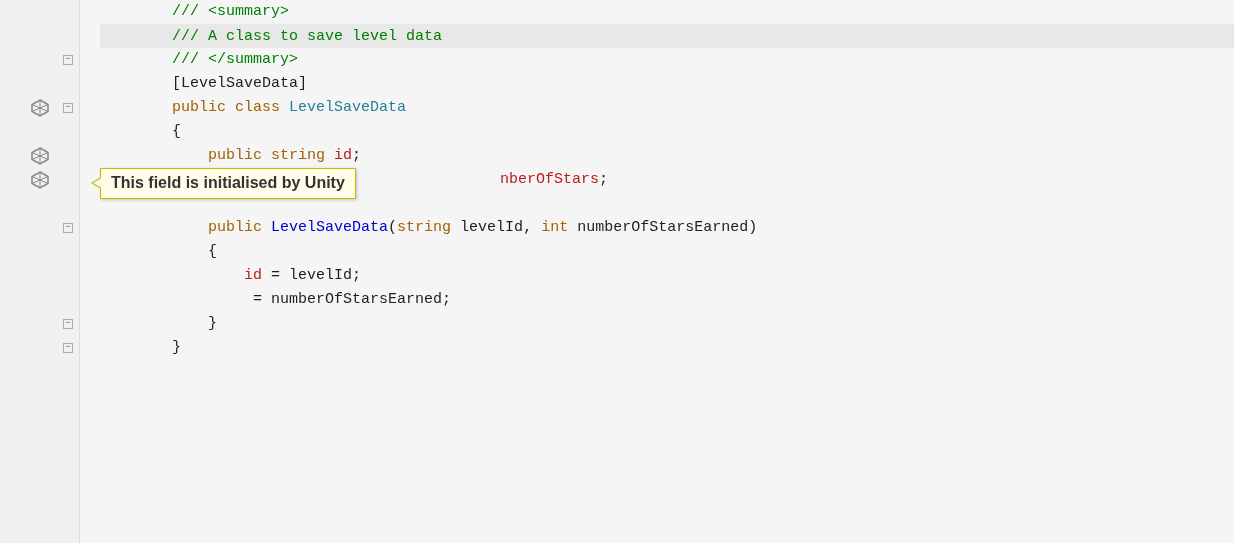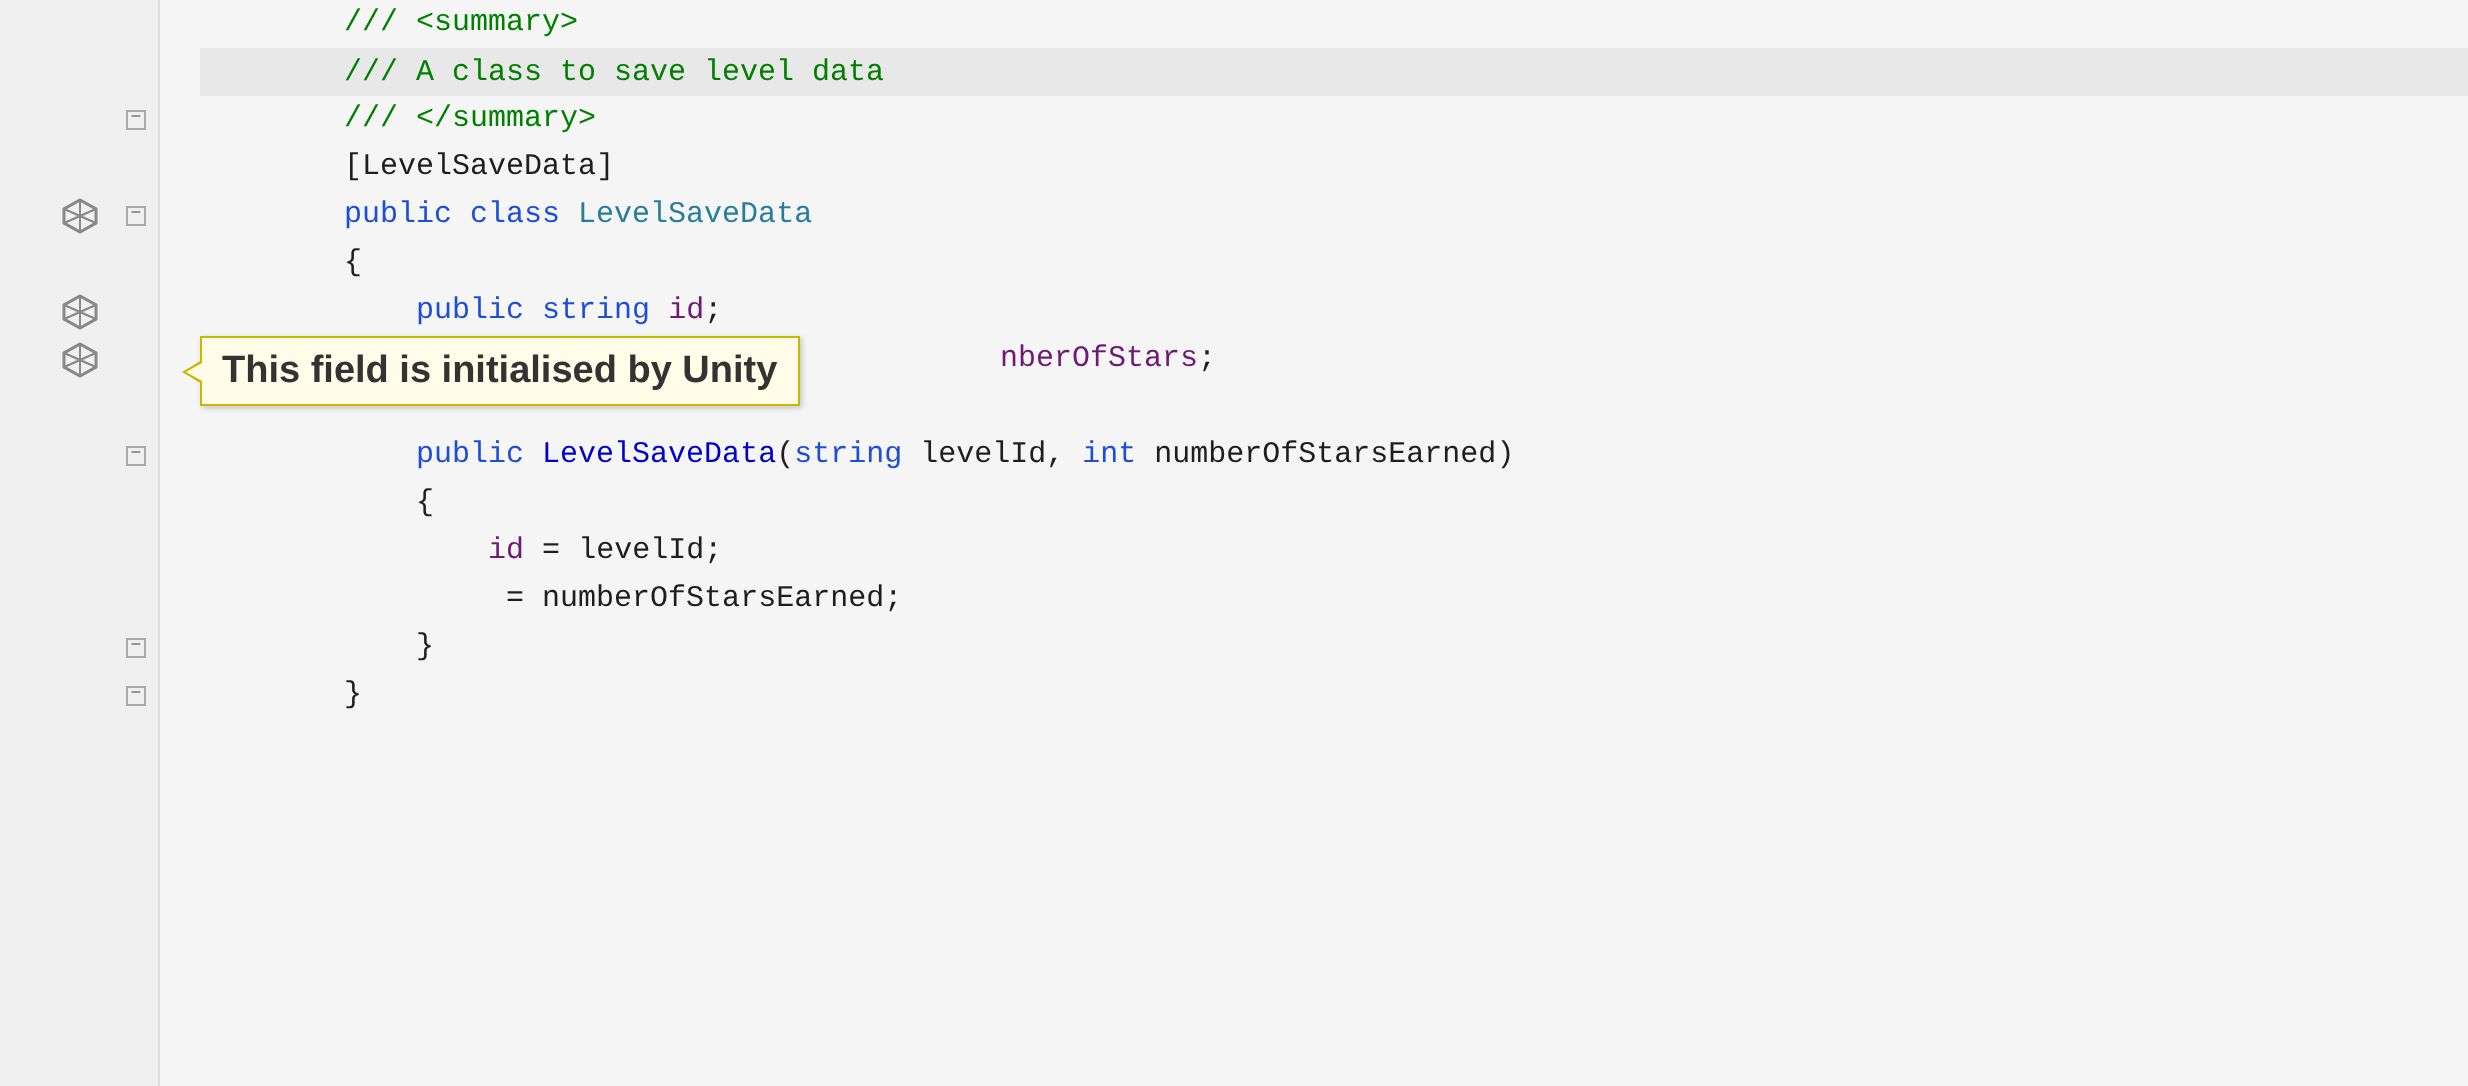--- a/index.html
+++ b/index.html
@@ -87,35 +87,35 @@
       position: relative;
     }
 
     .code-line.highlighted {
       background: #e8e8e8;
       align-items: flex-end;
     }
 
     
     .c-comment { color: #008000; }
-    .c-keyword { color: #1d4ed8; }
+    .c-keyword { color: #a16207; }
     .c-class-name { color: #267f99; }
-    .c-purple { color: #701a75; }
+    .c-purple { color: #b91c1c; }
     .c-plain { color: #1e1e1e; }
     .c-blue { color: #0000cc; }
 
     .tooltip {
       position: absolute;
       left: 60px;
       top: 0;
       background: #fffde7;
       border: 1px solid #c8b900;
       padding: 2px 10px;
       font-family: 'Segoe UI', Arial, sans-serif;
-      font-size: 19px;
+      font-size: 16px;
       font-weight: bold;
       color: #333;
       white-space: nowrap;
       z-index: 10;
       box-shadow: 1px 1px 3px rgba(0,0,0,0.2);
     }
 
     .tooltip-arrow {
       position: absolute;
       left: -10px;

